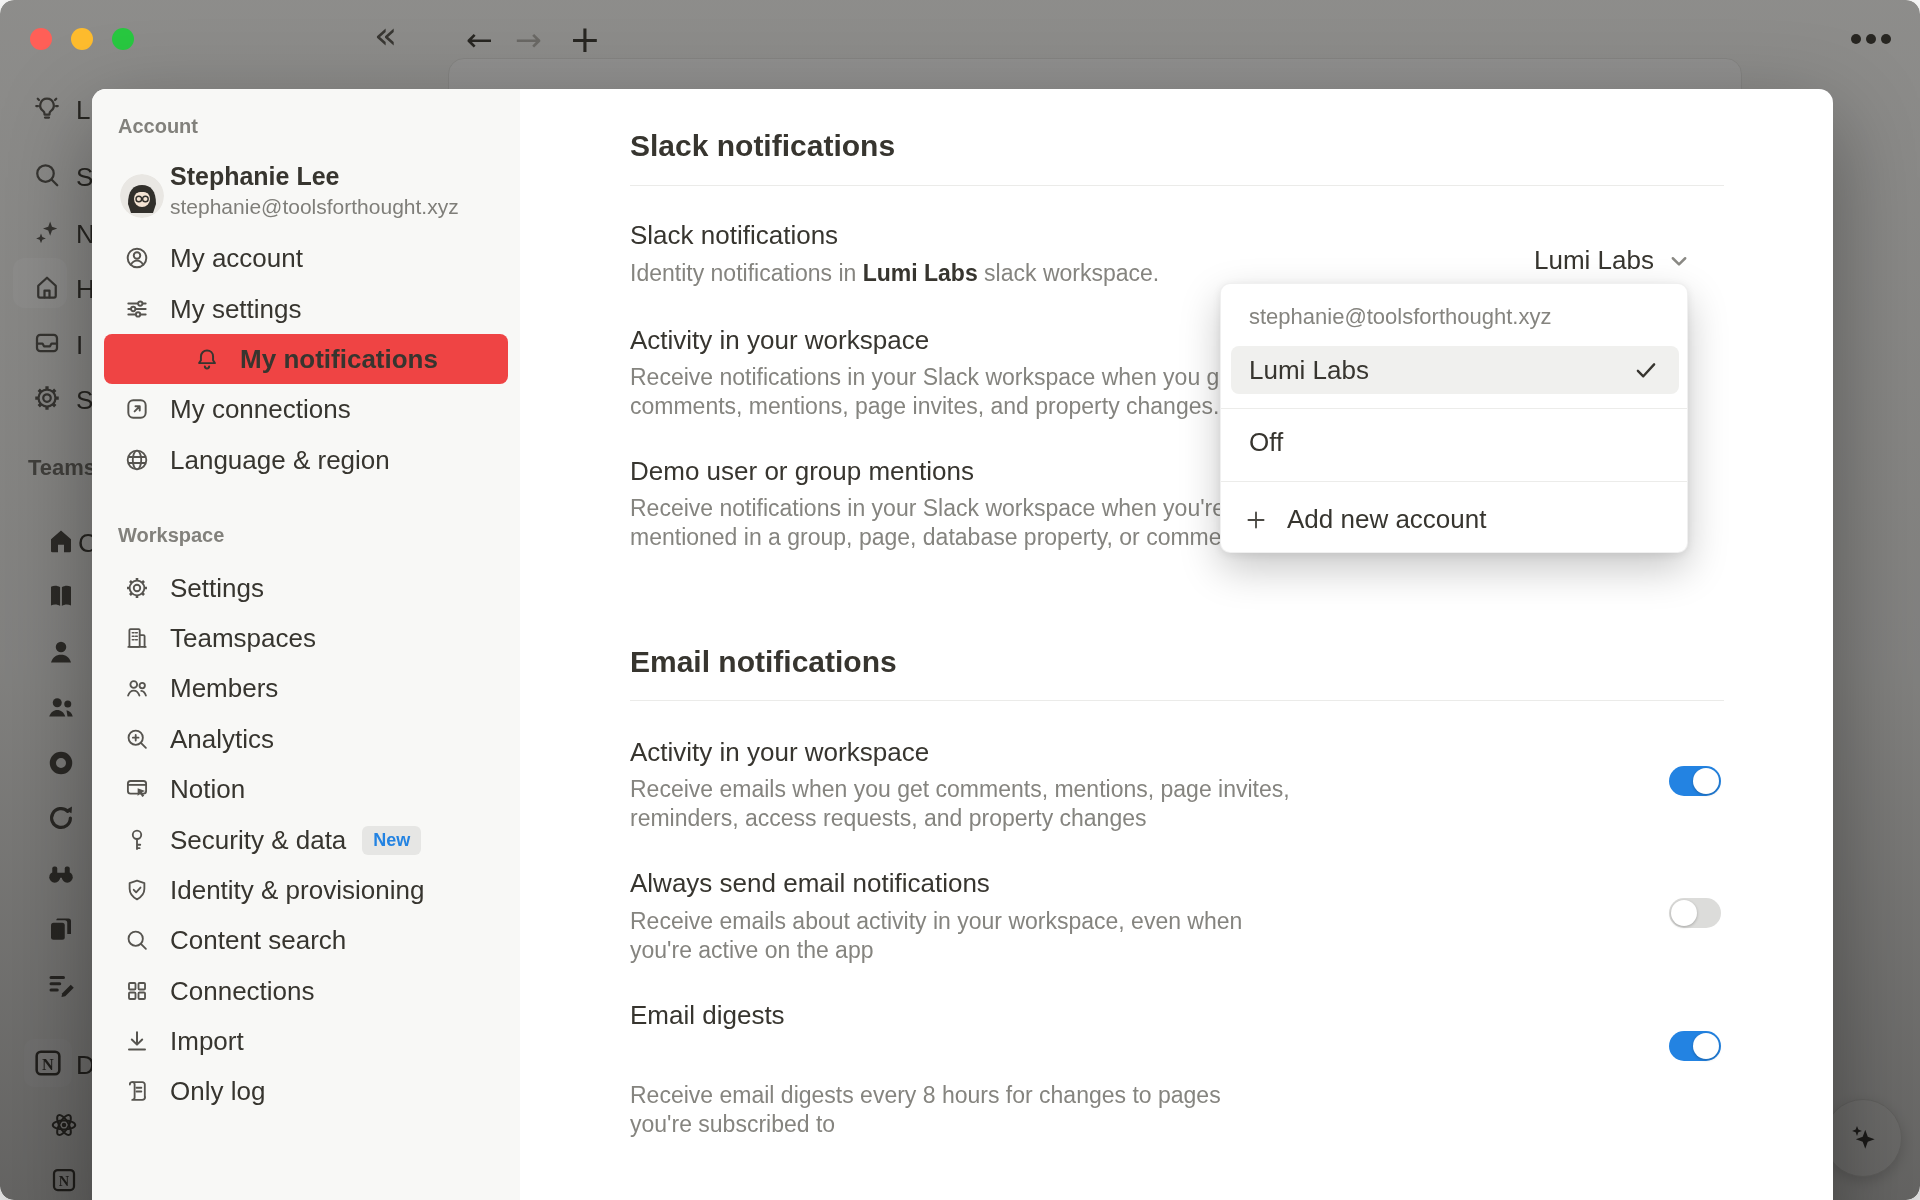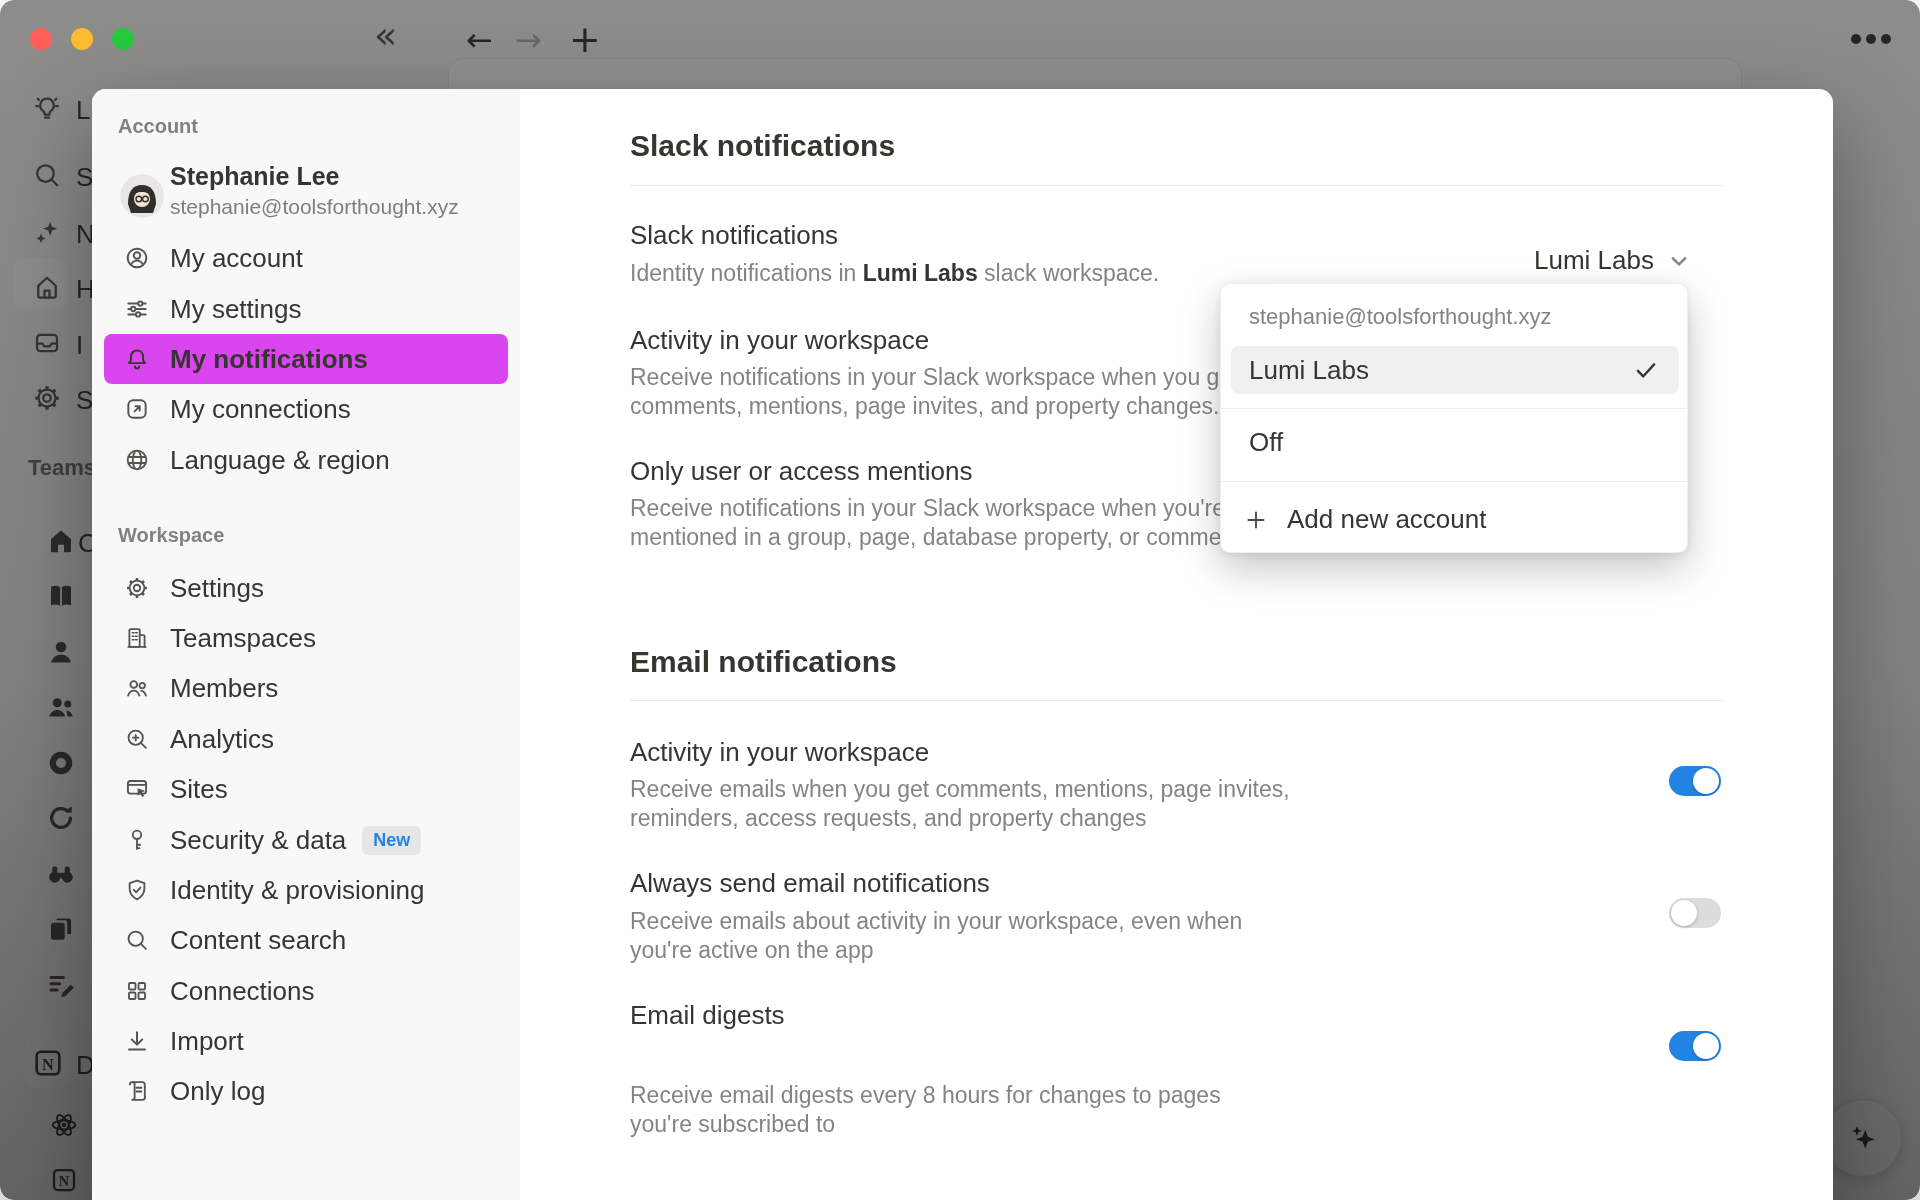--- a/index.html
+++ b/index.html
@@ -38,21 +38,21 @@
           background:#fafaf8;border:1px solid #dededb;box-shadow:0 4px 14px rgba(0,0,0,.18);
           display:flex;align-items:center;justify-content:center;}
 
   
   .modal{position:absolute;left:92px;top:89px;width:1741px;height:1156px;background:#fff;
          border-radius:14px;z-index:10;overflow:hidden;box-shadow:0 30px 90px rgba(0,0,0,.35);}
   .msidebar{position:absolute;left:0;top:0;width:428px;height:100%;background:#f8f8f6;}
   .sec-label{position:absolute;left:26px;font-size:20px;font-weight:600;color:#82817c;}
   .srow{position:absolute;left:12px;width:404px;height:50px;border-radius:8px;display:flex;
         align-items:center;box-sizing:border-box;padding-left:20px;cursor:pointer;}
-  .srow.sel{background:#d946ef;}
+  .srow.sel{background:#ef4444;justify-content:center;}
   .srow.sel .slabel{font-weight:600;}
   .sic{width:26px;height:26px;margin-right:20px;flex:0 0 auto;}
   .slabel{font-size:26px;color:#37352f;white-space:nowrap;}
   .badge{margin-left:16px;background:#e6e6e4;color:#2383e2;font-size:18px;font-weight:600;
          padding:4px 11px;border-radius:6px;}
   .avatar{position:absolute;left:28px;top:85px;width:44px;height:44px;border-radius:50%;overflow:hidden;}
   .uname{position:absolute;left:78px;top:73px;font-size:25px;font-weight:600;color:#37352f;}
   .uemail{position:absolute;left:78px;top:106px;font-size:21px;color:#7f7e79;}
 
   .h1{position:absolute;left:538px;font-size:30px;font-weight:600;color:#37352f;}
@@ -306,21 +306,21 @@
               <path d="M15.6 15.6l4.6 4.6M10.8 8.2v5.2M8.2 10.8h5.2"></path>
             </svg>
           <span class="slabel">Analytics</span>
         </div>
         <div class="srow" style="top:675px">
           <svg class="sic" viewBox="0 0 24 24" fill="none" stroke="#56544f" stroke-width="1.7" stroke-linejoin="round">
               <rect x="3.6" y="4.6" width="16.8" height="11.6" rx="2.4"></rect>
               <path d="M3.6 8.2h16.8"></path>
               <path fill="#56544f" stroke="none" d="M12.6 11.2l7 2.7-3 1.1 2.1 3.2-1.8 1.1-2.1-3.2-2.2 2.3z"></path>
             </svg>
-          <span class="slabel">Sites</span>
+          <span class="slabel">Notion</span>
         </div>
         <div class="srow" style="top:726px">
           <svg class="sic" viewBox="0 0 24 24" fill="none" stroke="#56544f" stroke-width="1.7" stroke-linecap="round">
               <circle cx="12" cy="7.2" r="3.9"></circle>
               <path d="M12 11.2v9.2M12 16.4h3M12 19.5h2.4"></path>
             </svg>
           <span class="slabel">Security &amp; data</span>
           <span class="badge">New</span>
         </div>
         <div class="srow" style="top:826px">
@@ -372,21 +372,21 @@
           <span>Lumi Labs</span>
           <svg style="width:22px;height:22px" viewBox="0 0 16 16" fill="none" stroke="#8a8984" stroke-width="1.8" stroke-linecap="round" stroke-linejoin="round">
               <path d="M3.5 6l4.5 4.5L12.5 6"></path>
             </svg>
         </div>
 
         <div class="rtitle" style="top:236px">Activity in your workspace</div>
         <div class="rdesc" style="top:274px">Receive notifications in your Slack workspace when you get
 comments, mentions, page invites, and property changes.</div>
 
-        <div class="rtitle" style="top:367px">Only user or access mentions</div>
+        <div class="rtitle" style="top:367px">Demo user or group mentions</div>
         <div class="rdesc" style="top:405px">Receive notifications in your Slack workspace when you're
 mentioned in a group, page, database property, or comment</div>
 
         <h1 class="h1" style="top:556px;margin:0">Email notifications</h1>
         <div class="hr" style="top:611px"></div>
 
         <div class="rtitle" style="top:648px">Activity in your workspace</div>
         <div class="rdesc" style="top:686px">Receive emails when you get comments, mentions, page invites,
 reminders, access requests, and property changes</div>
         <div class="toggle" style="top:677px" data-on="true">

